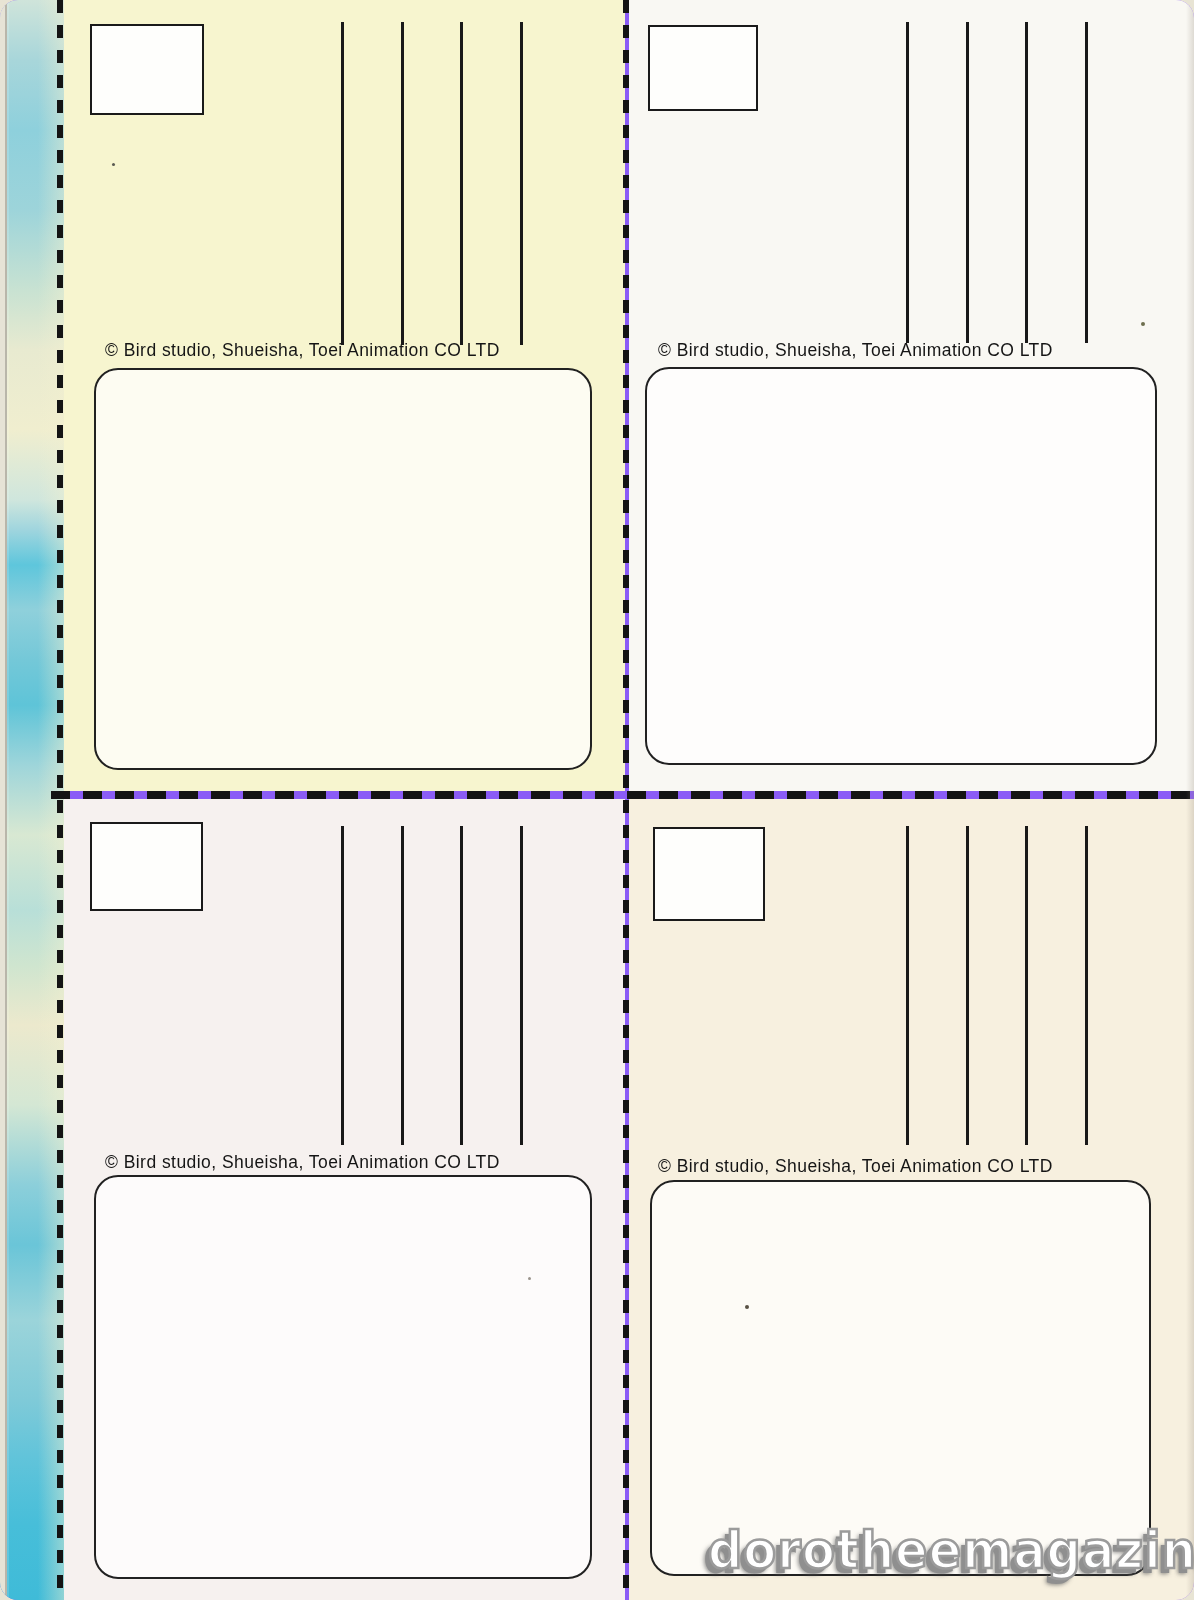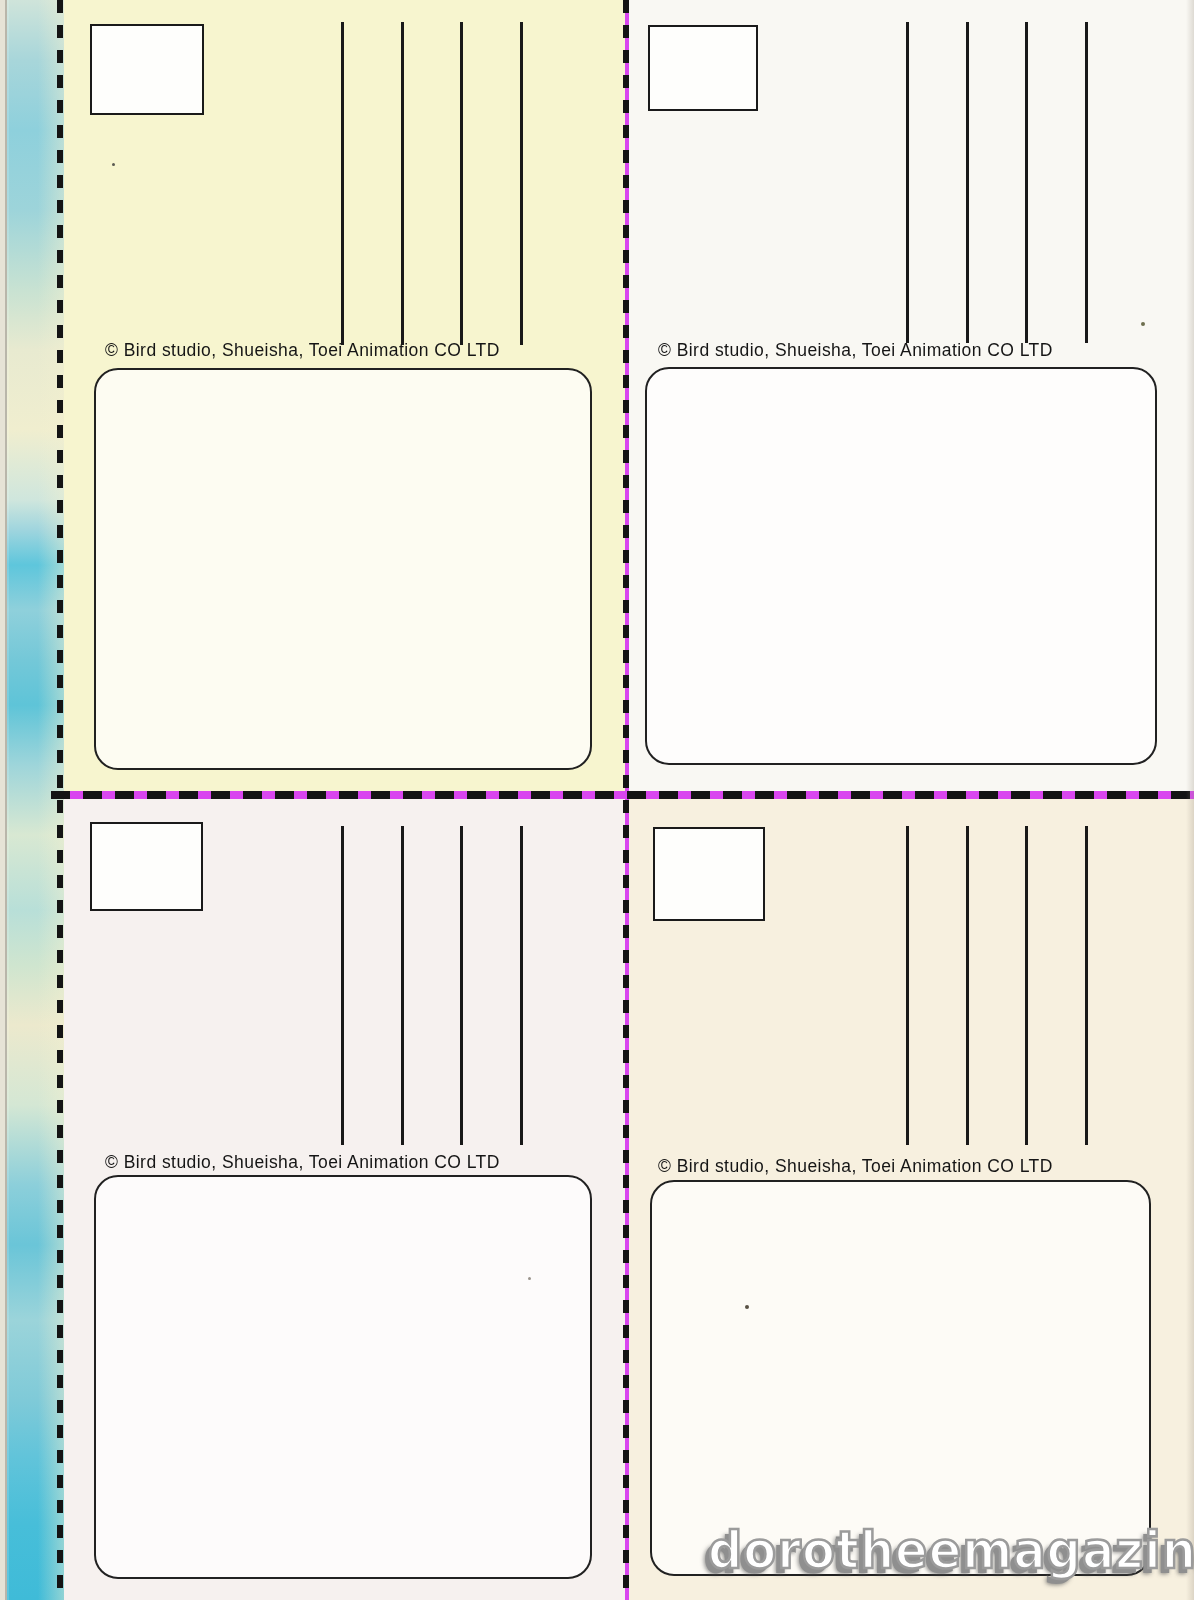--- a/index.html
+++ b/index.html
@@ -1,18 +1,18 @@
 <!DOCTYPE html>
 <html><head>
 <meta charset="utf-8">
 <style>
   html,body{margin:0;padding:0;background:#e8e4d4;}
   .page{
     position:relative;width:1194px;height:1600px;overflow:hidden;
-    background:#d946ef;font-family:"Liberation Sans",sans-serif;
+    background:#8b5cf6;font-family:"Liberation Sans",sans-serif;border-radius:18px;
   }
   
   .strip{
     position:absolute;left:0;top:0;width:64px;height:1600px;
     background:linear-gradient(to bottom,
       #cfe4da 0px,#a8d6da 60px,#8ed0dc 130px,#9dd4da 210px,#c8e2d2 290px,
       #e8ead0 350px,#f0eecf 430px,#cfe6dd 500px,#9fd5de 530px,#5ec6dc 565px,
       #8fd0db 610px,#74c8d8 660px,#5ec4d8 705px,#9ed5da 765px,#d8e8d2 835px,
       #b8dfd8 910px,#cfe5cf 965px,#ece9cd 1025px,#d4e7d4 1105px,#8ccfda 1185px,
       #6ac5d8 1245px,#9bd4da 1320px,#7fcad8 1400px,#62c4da 1455px,#47bed9 1525px,#3fbbd8 1600px);

